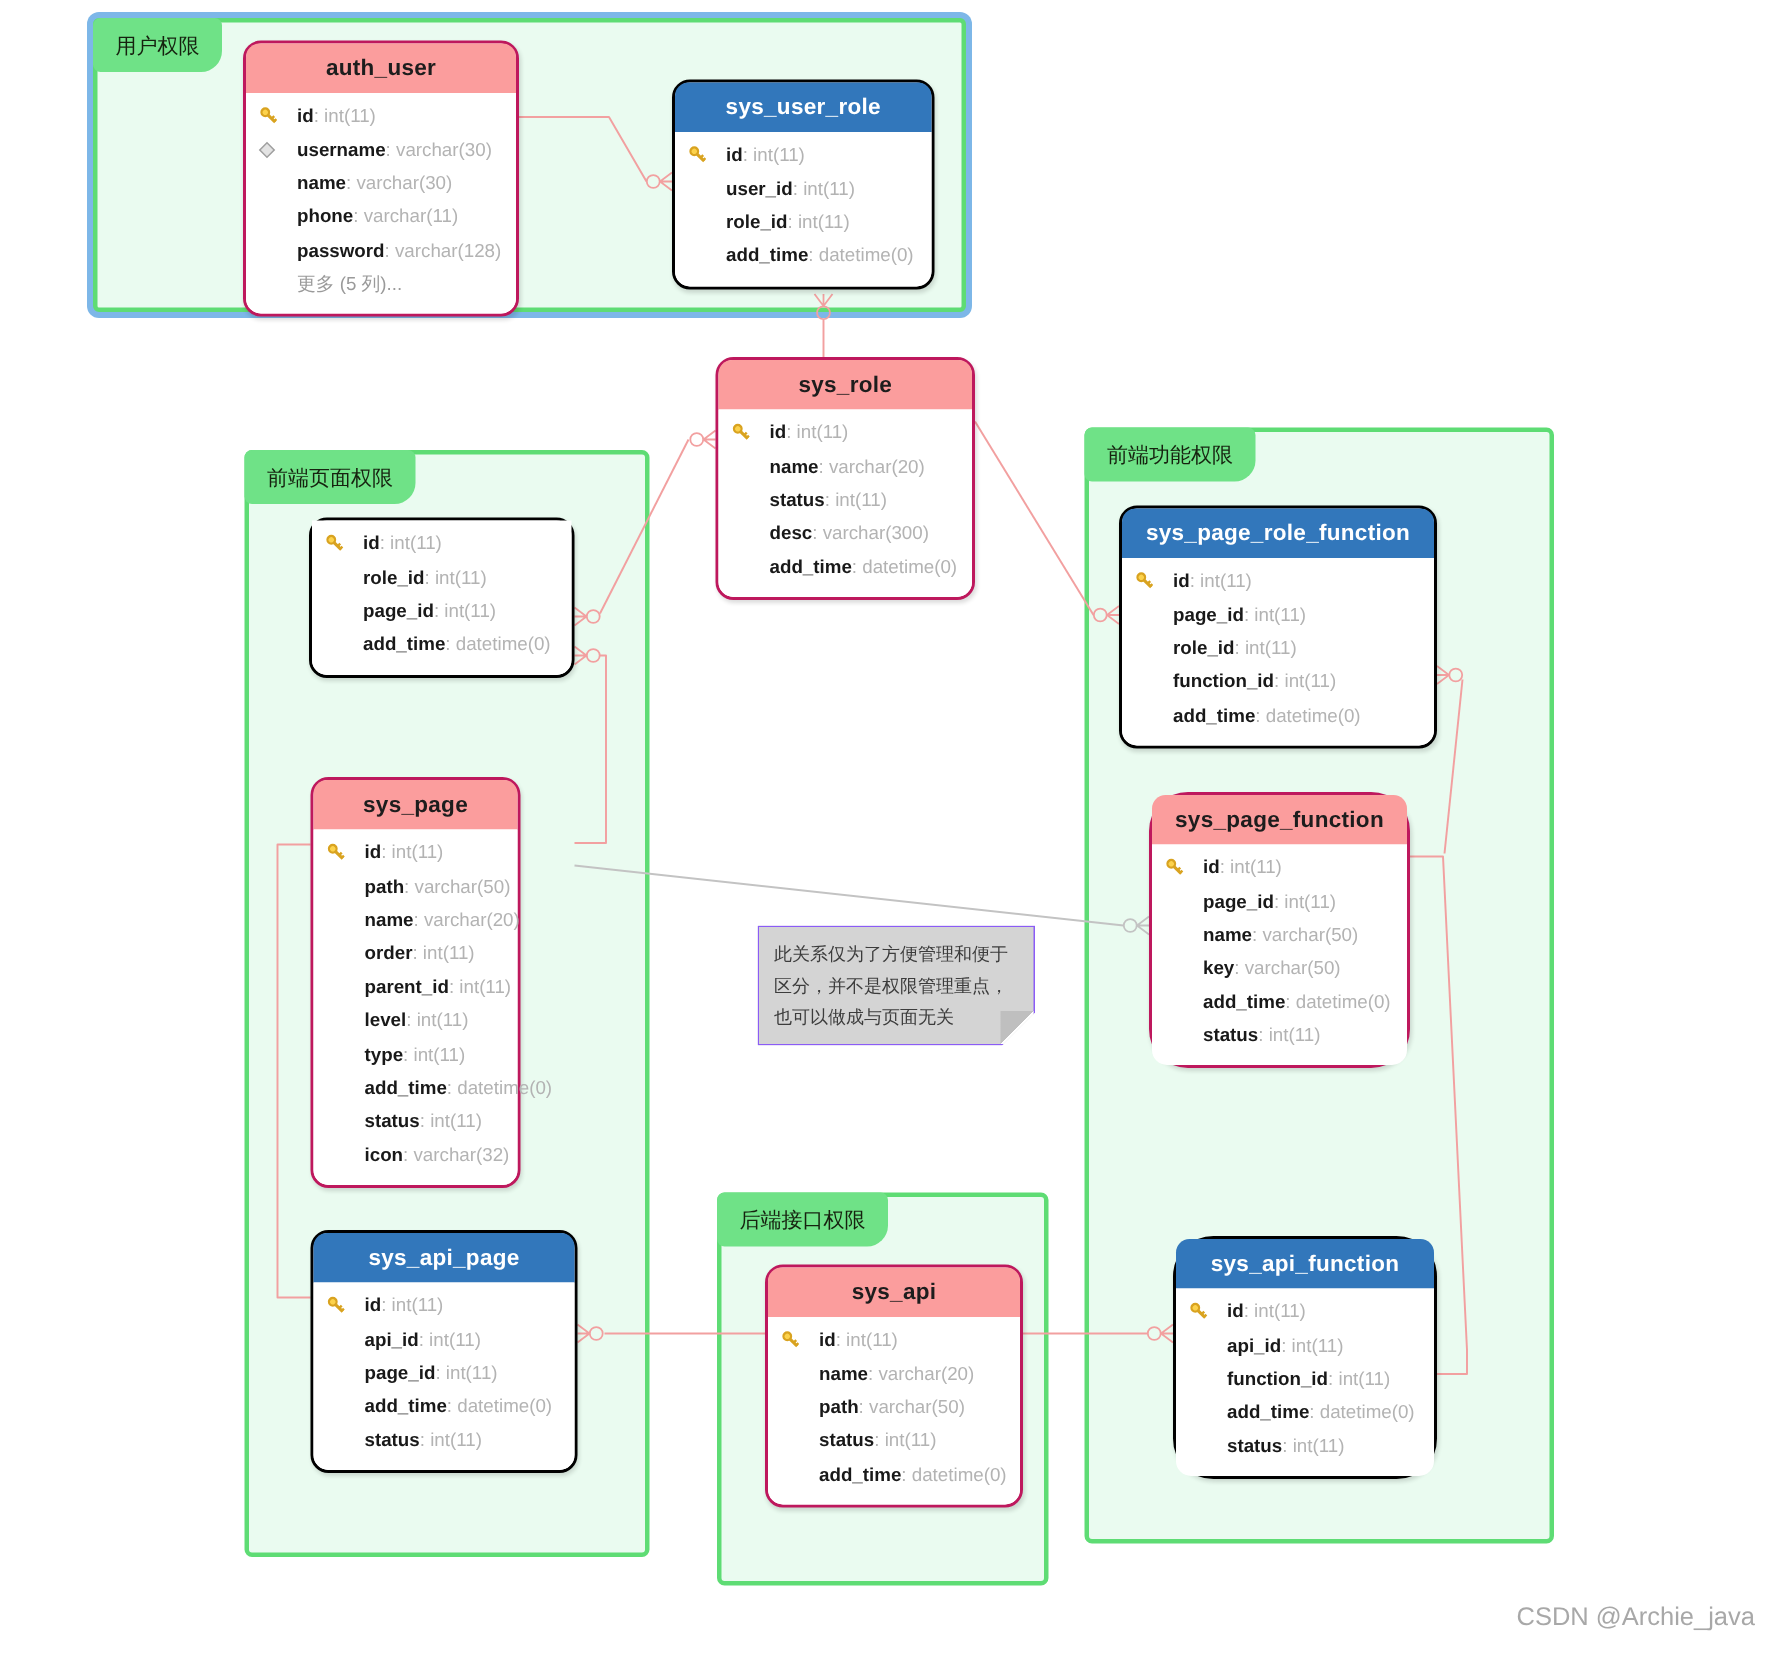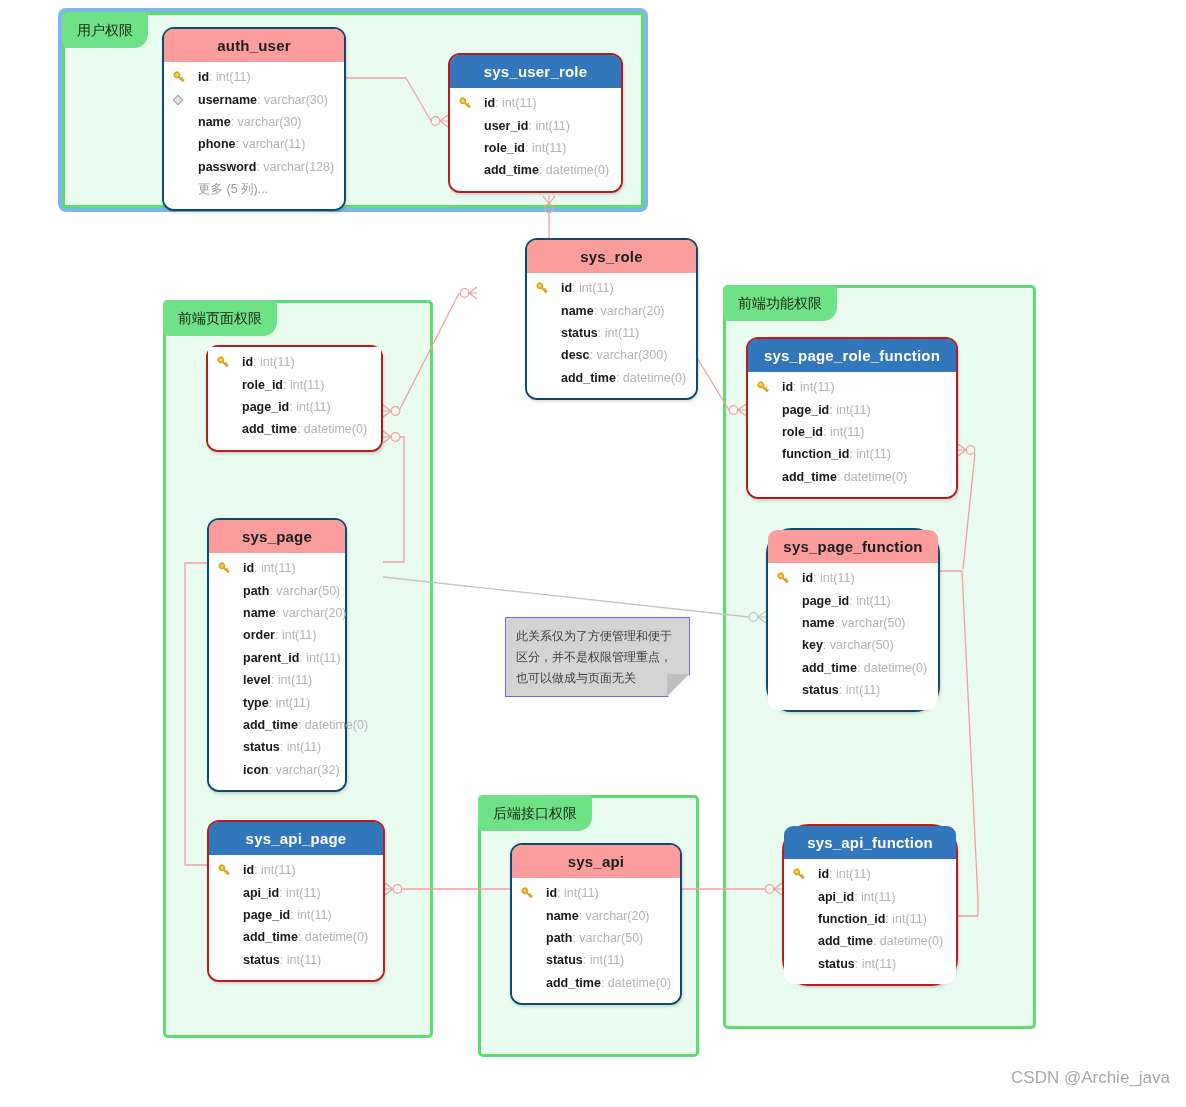--- a/index.html
+++ b/index.html
@@ -17,22 +17,22 @@
   #g-frontfunc{left:723px;top:285px;width:307px;height:738px;}
   #g-backend{left:478px;top:795px;width:215px;height:256px;}
 
   
   #lines{position:absolute;left:0;top:0;z-index:2;}
 
   
   #tables{position:absolute;left:0;top:0;width:100%;height:100%;z-index:3;pointer-events:none;}
   .table{position:absolute;box-sizing:border-box;background:#ffffff;border-radius:12px;
          box-shadow:1px 2px 3px rgba(0,0,0,0.14);pointer-events:auto;}
-  .table.pink{border:2px solid #0c4a6e;}
-  .table.blue{border:2px solid #b91c1c;}
+  .table.pink{border:2px solid #be185d;}
+  .table.blue{border:2px solid #000000;}
   .thead{height:33px;line-height:33px;text-align:center;font-size:15px;font-weight:bold;
          border-radius:9px 9px 0 0;letter-spacing:.2px;}
   .table.pink .thead{background:#fb9d9d;color:#1d1d1d;}
   .table.blue .thead{background:#3277bb;color:#ffffff;}
   .tbody{padding:4px 0 9px 0;background:#fff;border-radius:0 0 10px 10px;}
   .trow{height:22.4px;display:flex;align-items:center;padding:0 6px 0 8px;}
   .ficon{width:26px;flex:0 0 26px;display:flex;align-items:center;justify-content:flex-start;}
   .fname{font-size:12.5px;font-weight:bold;color:#191919;white-space:nowrap;}
   .ftype{font-size:12.5px;color:#b3b3b3;white-space:nowrap;}
   .ftype::before{content:": ";}
@@ -196,21 +196,21 @@
             <span class="fname">role_id</span>
             <span class="ftype">int(11)</span>
           </div>
           <div class="trow">
             <span class="ficon"></span>
             <span class="fname">add_time</span>
             <span class="ftype">datetime(0)</span>
           </div>
         </div>
       </div>
-      <div class="table pink" style="left: 477px; top: 238px; width: 173px; margin-left: 48px;">
+      <div class="table pink" style="left: 477px; top: 238px; width: 173px;">
         <div class="thead">sys_role</div>
         <div class="tbody">
           <div class="trow">
             <span class="ficon">
               <svg width="15" height="15" viewBox="0 0 16 16">
                 <g transform="rotate(-45 8 8)">
                   <circle cx="8" cy="4" r="2.7" fill="#fcd24c" stroke="#d9a320" stroke-width="1.6"></circle>
                   <path d="M8,6.8 L8,14" stroke="#d9a320" stroke-width="2.2" fill="none"></path>
                   <path d="M8,10.4 L10.6,10.4 M8,13 L10.2,13" stroke="#d9a320" stroke-width="1.7" fill="none"></path>
                 </g>

